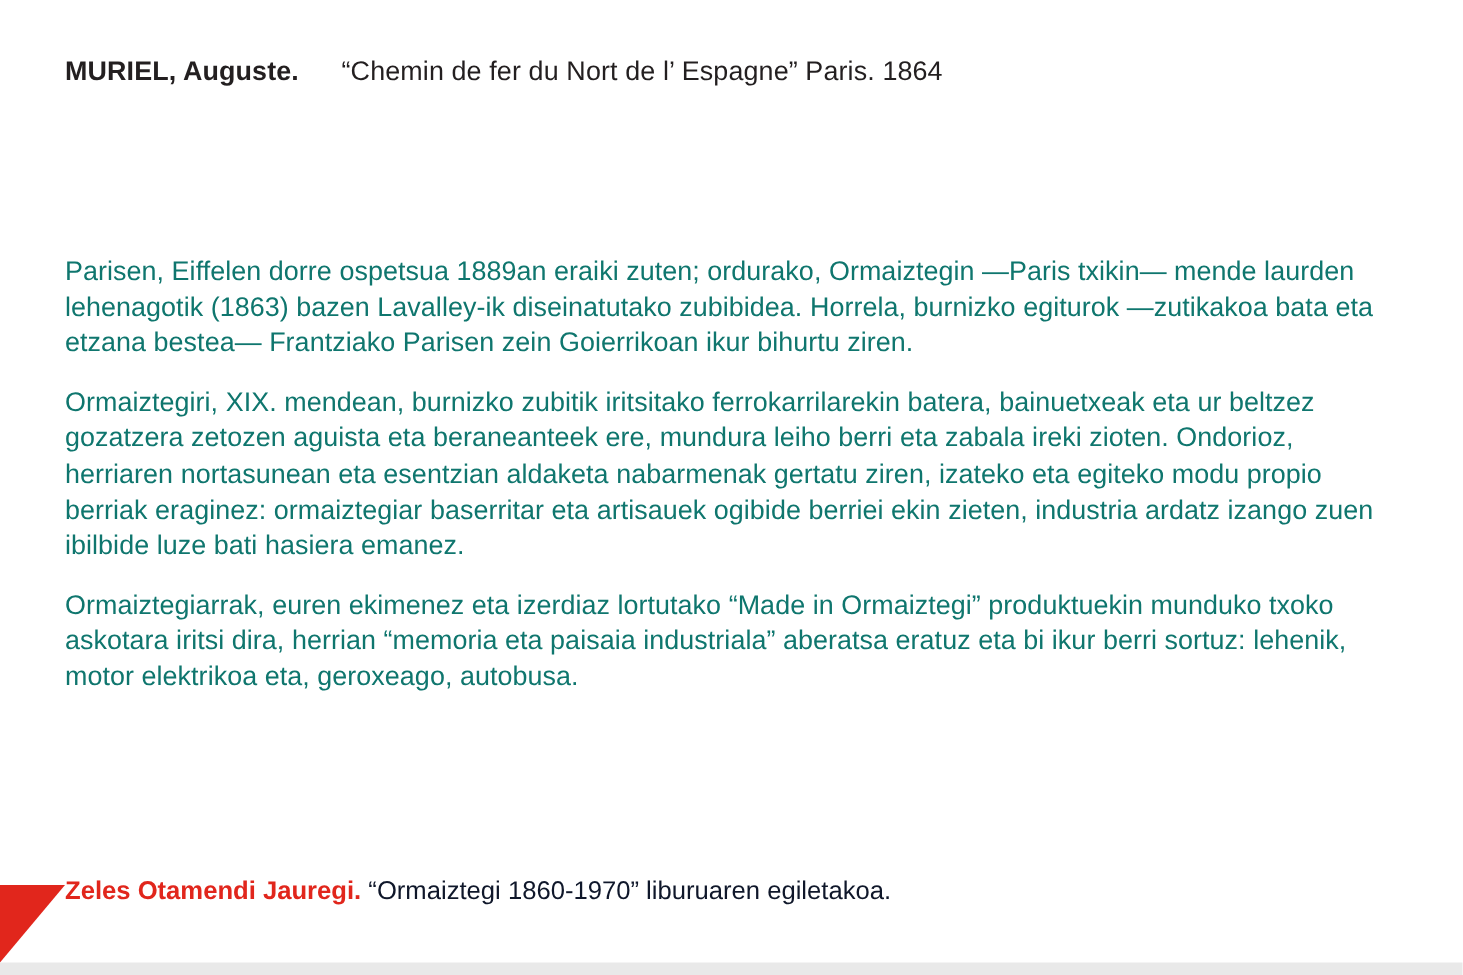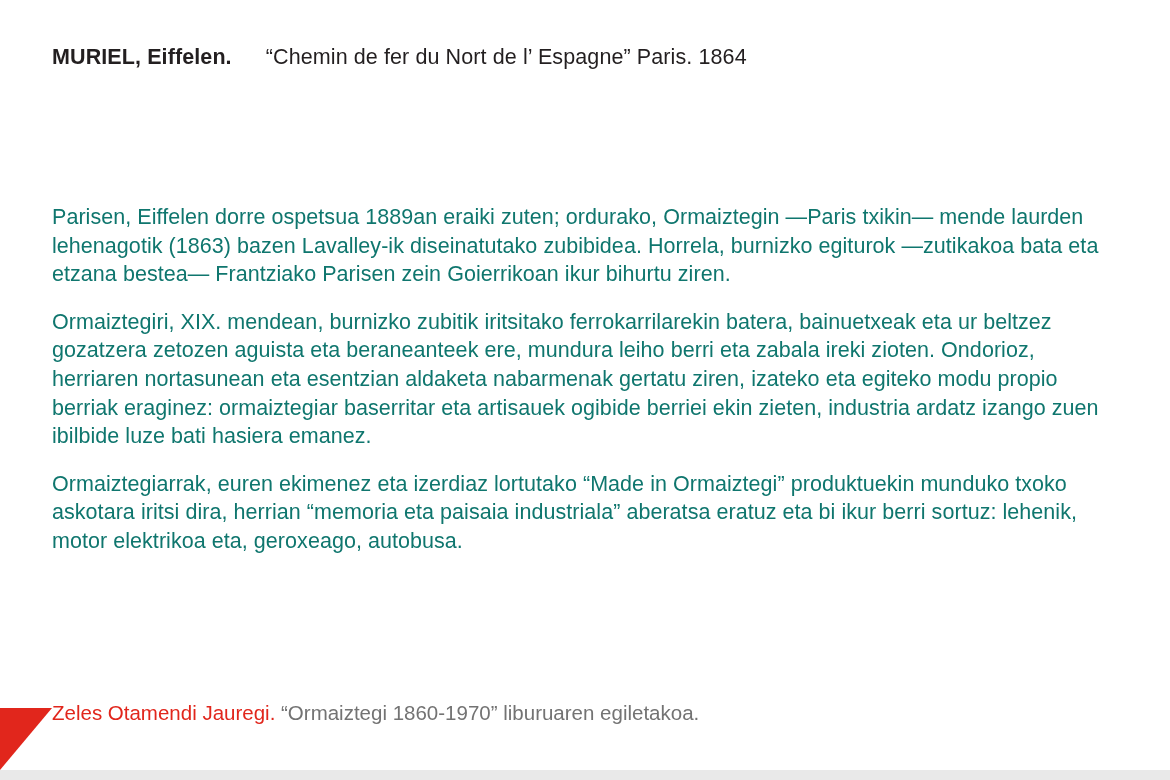--- a/index.html
+++ b/index.html
@@ -65,25 +65,25 @@
   .credit {
     position: absolute;
     left: 52px;
     top: 700px;
     font-size: 20.5px;
     line-height: 1.3;
     white-space: nowrap;
   }
   .credit .credit-name {
     color: #e1261c;
-    font-weight: normal;
+    font-weight: bold;
     text-align: right;
   }
   .credit .credit-desc {
-    color: #737373;
+    color: #0f172a;
     font-weight: normal;
   }
 
   
   .corner-triangle {
     position: absolute;
     left: 0;
     bottom: 10px;
     width: 0;
     height: 0;
@@ -100,21 +100,21 @@
     height: 10px;
     background: #e9e9e9;
   }
 </style>
 </head>
 <body>
 
 <div class="page">
 
   <div class="citation">
-    <span class="author">MURIEL, Eiffelen.</span>
+    <span class="author">MURIEL, Auguste.</span>
     <span class="work">“Chemin de fer du Nort de l’ Espagne” Paris. 1864</span>
   </div>
 
   <div class="body-copy">
     <p class="para">Parisen, Eiffelen dorre ospetsua 1889an eraiki zuten; ordurako, Ormaiztegin —Paris txikin— mende laurden lehenagotik (1863) bazen Lavalley-ik diseinatutako zubibidea. Horrela, burnizko egiturok —zutikakoa bata eta etzana bestea— Frantziako Parisen zein Goierrikoan ikur bihurtu ziren.</p>
     <p class="para">Ormaiztegiri, XIX. mendean, burnizko zubitik iritsitako ferrokarrilarekin batera, bainuetxeak eta ur beltzez gozatzera zetozen aguista eta beraneanteek ere, mundura leiho berri eta zabala ireki zioten. Ondorioz, herriaren nortasunean eta esentzian aldaketa nabarmenak gertatu ziren, izateko eta egiteko modu propio berriak eraginez: ormaiztegiar baserritar eta artisauek ogibide berriei ekin zieten, industria ardatz izango zuen ibilbide luze bati hasiera emanez.</p>
     <p class="para">Ormaiztegiarrak, euren ekimenez eta izerdiaz lortutako “Made in Ormaiztegi” produktuekin munduko txoko askotara iritsi dira, herrian “memoria eta paisaia industriala” aberatsa eratuz eta bi ikur berri sortuz: lehenik, motor elektrikoa eta, geroxeago, autobusa.</p>
   </div>
 
   <div class="credit">

